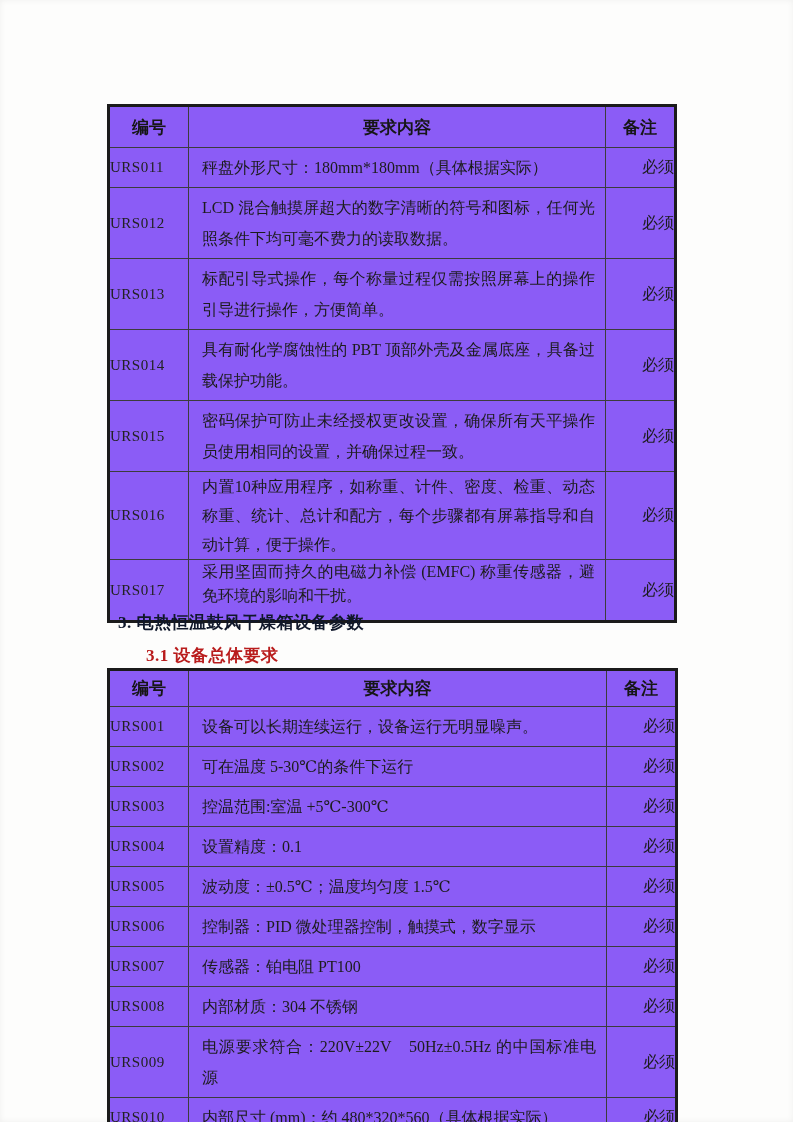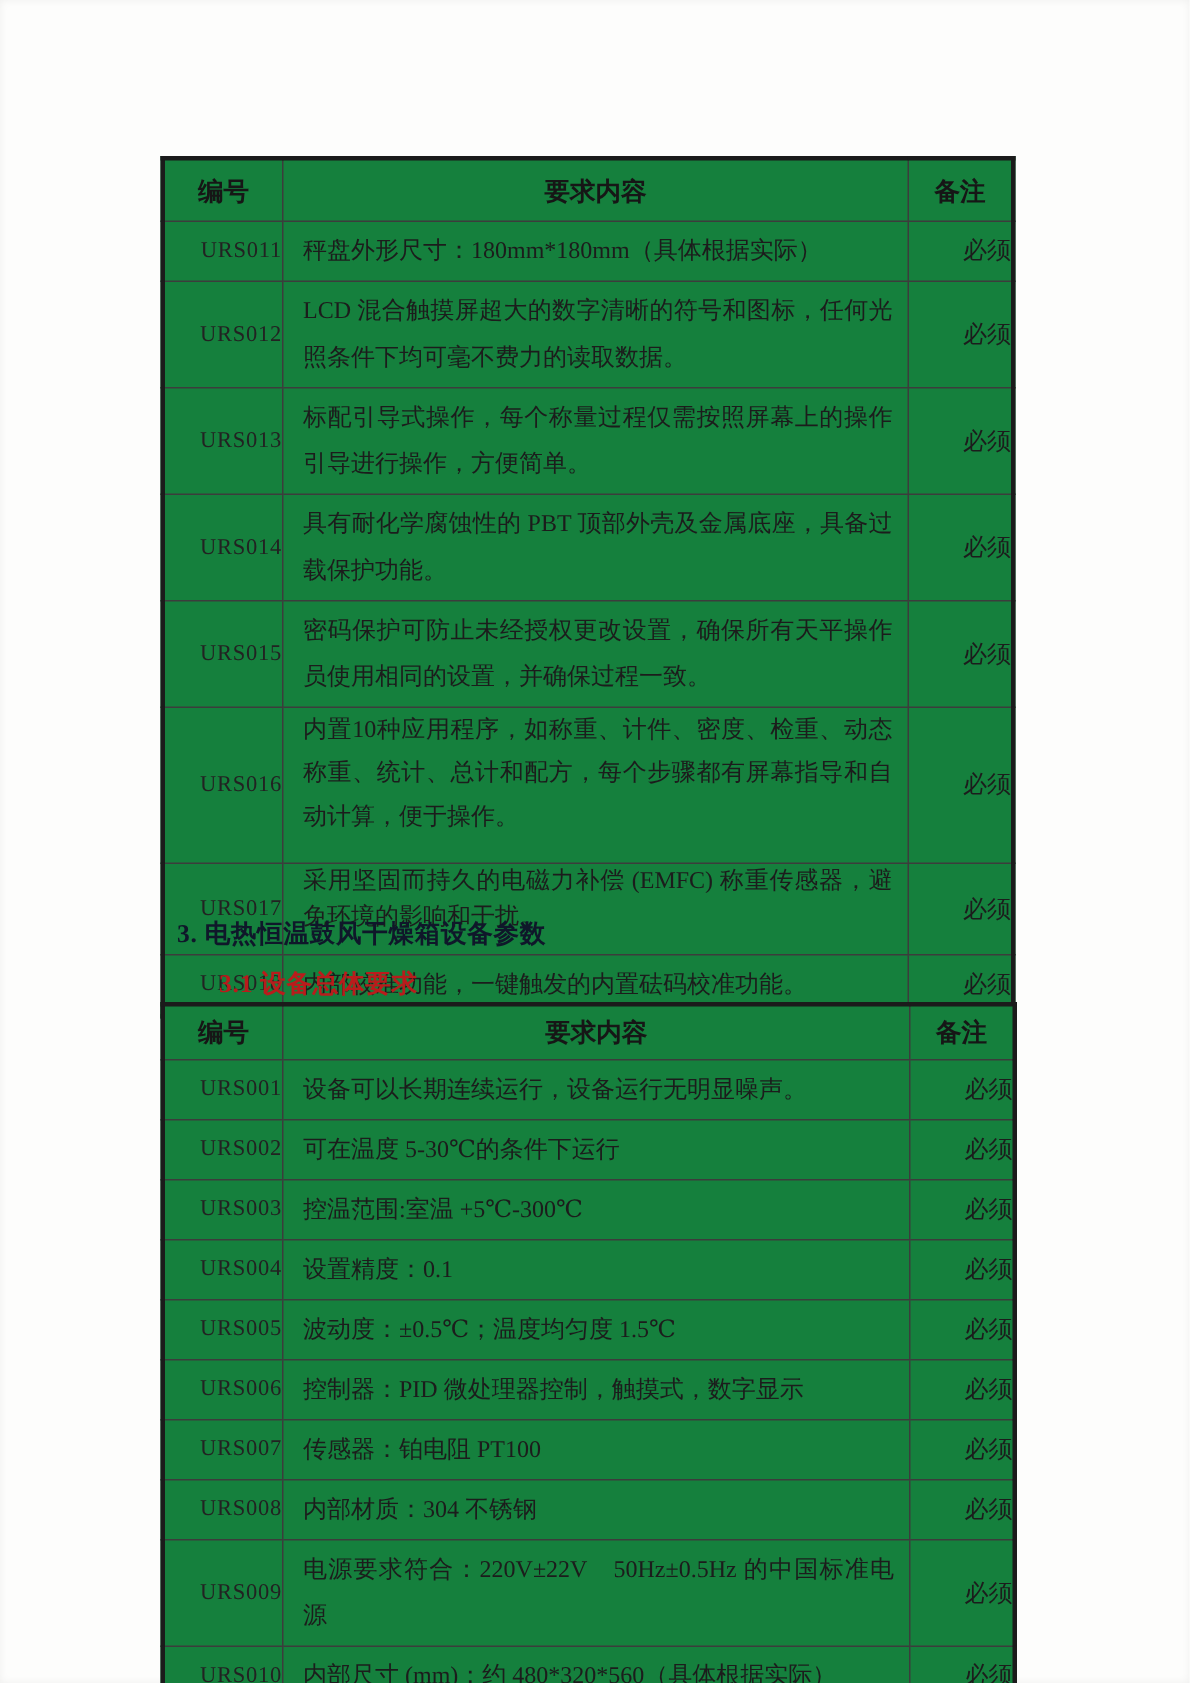--- a/index.html
+++ b/index.html
@@ -21,21 +21,21 @@
     inset: 0;
     box-shadow: inset 0 0 6px rgba(0,0,0,0.06);
     pointer-events: none;
   }
 
   table.urs-table {
     position: absolute;
     border-collapse: collapse;
     table-layout: fixed;
     border: 3px solid #1b1b1b;
-    background: #15803d;
+    background: #8b5cf6;
   }
   #table1 { left: 107px; top: 104px; width: 570px; }
   #table2 { left: 107px; top: 668px; width: 571px; }
 
   .urs-table col.c-id   { width: 80px;  }
   .urs-table col.c-note { width: 70px;  }
 
   .urs-table th, .urs-table td {
     border: 1px solid #3c3c3c;
     padding: 0;
@@ -44,21 +44,21 @@
   .urs-table th {
     font-size: 17px;
     font-weight: bold;
     text-align: center;
     color: #161616;
   }
   #table1 .head-row { height: 42px; }
   #table2 .head-row { height: 37px; }
 
   td.id-cell {
-    text-align: right;
+    text-align: left;
     font-size: 15px;
     letter-spacing: 0.5px;
     color: #222;
     font-family: "Liberation Serif", "DejaVu Serif", serif;
   }
   td.content-cell {
     font-size: 16px;
     text-align: justify;
     padding: 4px 10px 4px 13px;
     line-height: 31px;
@@ -73,21 +73,21 @@
   
   .rh34 { height: 34px; }
   .rh62 { height: 62px; }
   .rh63 { height: 63px; }
   .rh87 { height: 87px; }
   .rh50 { height: 50px; }
   .rh37 { height: 37px; }
   
   .rh33 { height: 33px; }
 
-  tr.lh29 td.content-cell { line-height: 29px; padding-top: 0; padding-bottom: 16px; }
+  tr.lh29 td.content-cell { line-height: 29px; padding-top: 0; padding-bottom: 0; }
   tr.lh24 td.content-cell { line-height: 24px; padding-top: 0; padding-bottom: 12px; }
 
   .section-heading {
     position: absolute;
     left: 118px;
     top: 611px;
     font-size: 17px;
     font-weight: bold;
     color: #0f172a;
     letter-spacing: 0.5px;
@@ -149,25 +149,20 @@
     <tr class="rh87 lh29">
       <td class="id-cell">URS016</td>
       <td class="content-cell">内置10种应用程序，如称重、计件、密度、检重、动态称重、统计、总计和配方，每个步骤都有屏幕指导和自动计算，便于操作。</td>
       <td class="note-cell">必须</td>
     </tr>
     <tr class="rh50 lh24">
       <td class="id-cell">URS017</td>
       <td class="content-cell">采用坚固而持久的电磁力补偿 (EMFC) 称重传感器，避免环境的影响和干扰。</td>
       <td class="note-cell">必须</td>
     </tr>
-    <tr class="rh37">
-      <td class="id-cell">URS018</td>
-      <td class="content-cell">内部校准功能，一键触发的内置砝码校准功能。</td>
-      <td class="note-cell">必须</td>
-    </tr>
   </tbody>
 </table>
 
 <div class="section-heading">3. 电热恒温鼓风干燥箱设备参数</div>
 <div class="sub-heading">3.1 设备总体要求</div>
 
 <table class="urs-table" id="table2">
   <colgroup>
       <col class="c-id">
       <col class="c-content">

